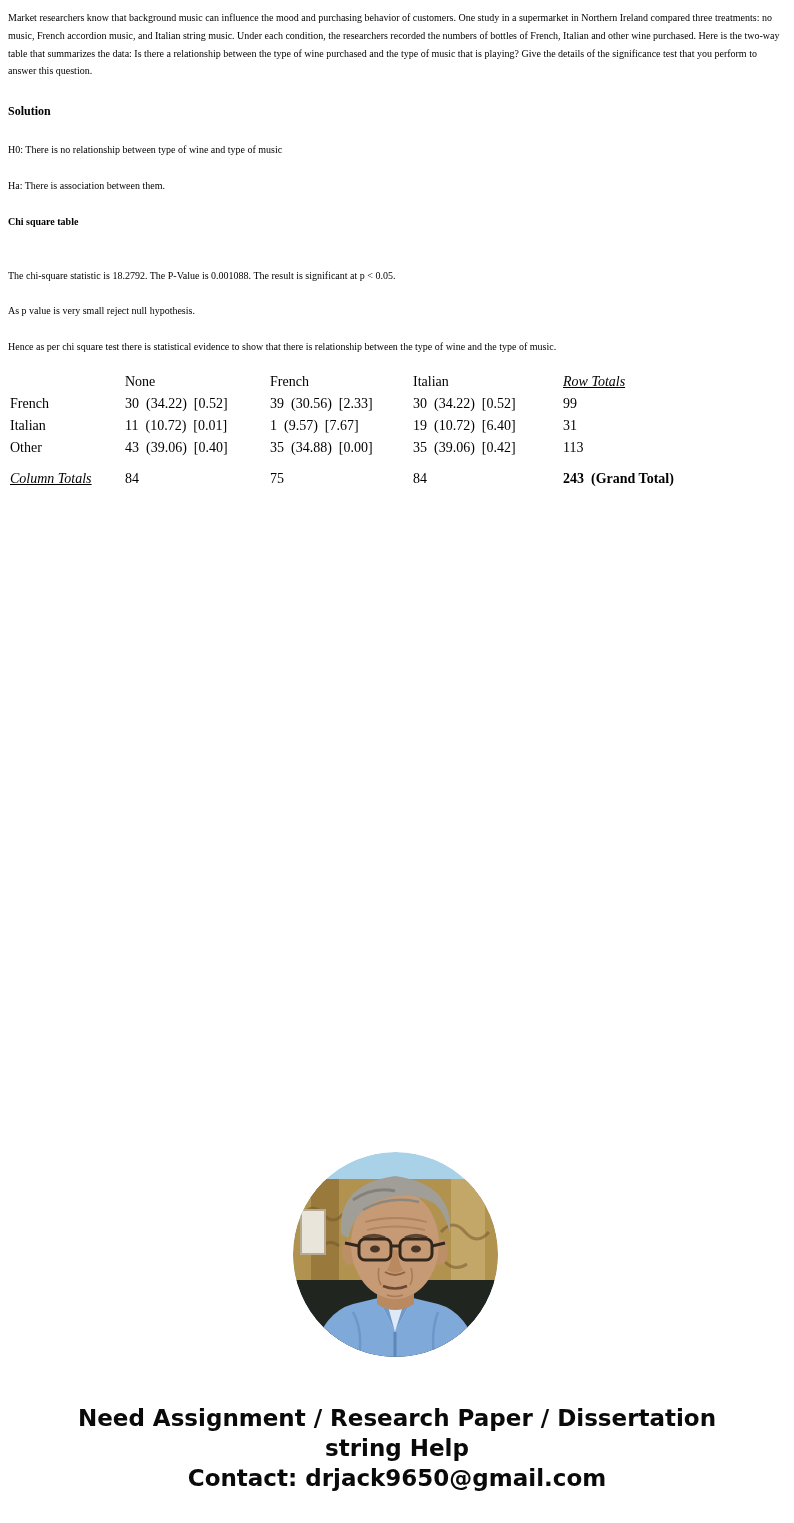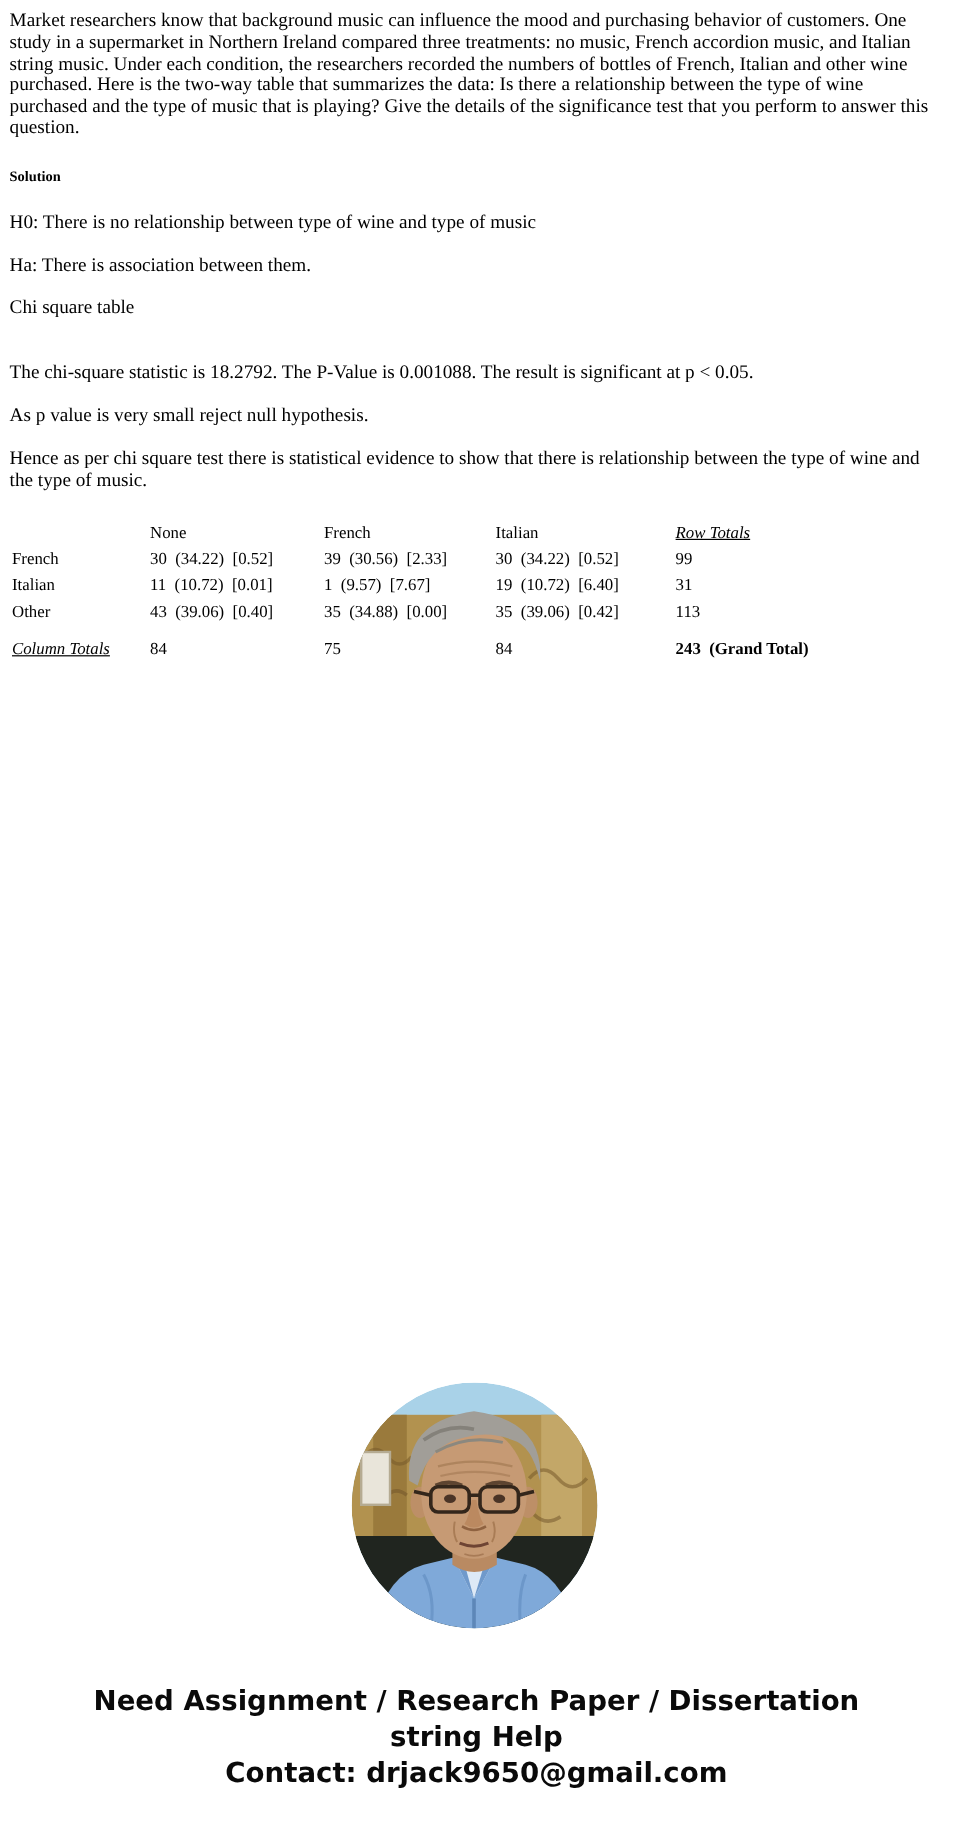--- a/index.html
+++ b/index.html
@@ -11,33 +11,33 @@
     color: #000000;
     font-family: "Liberation Serif", "DejaVu Serif", serif;
     position: relative;
     overflow: hidden;
   }
   .content {
     padding: 9px 8px 0 8px;
   }
   p {
     margin: 0 0 18px 0;
-    font-size: 16px;
+    font-size: 10px;
     line-height: 17.8px;
   }
   p.intro { margin-bottom: 22px; }
   h2.solution {
     font-size: 12px;
     font-weight: bold;
     margin: 0 0 20px 0;
     line-height: 19px;
   }
-  .bold { font-weight: normal; }
+  .bold { font-weight: bold; }
   .spacer-block { height: 18px; }
-  .conclusion { margin-bottom: 25px; }
+  .conclusion { margin-bottom: 15px; }
 
   
   .tbl {
     font-size: 14px;
     margin-left: 2px;
   }
   .tbl-row {
     display: grid;
     grid-template-columns: 115px 145px 143px 150px 1fr;
     line-height: 22px;

